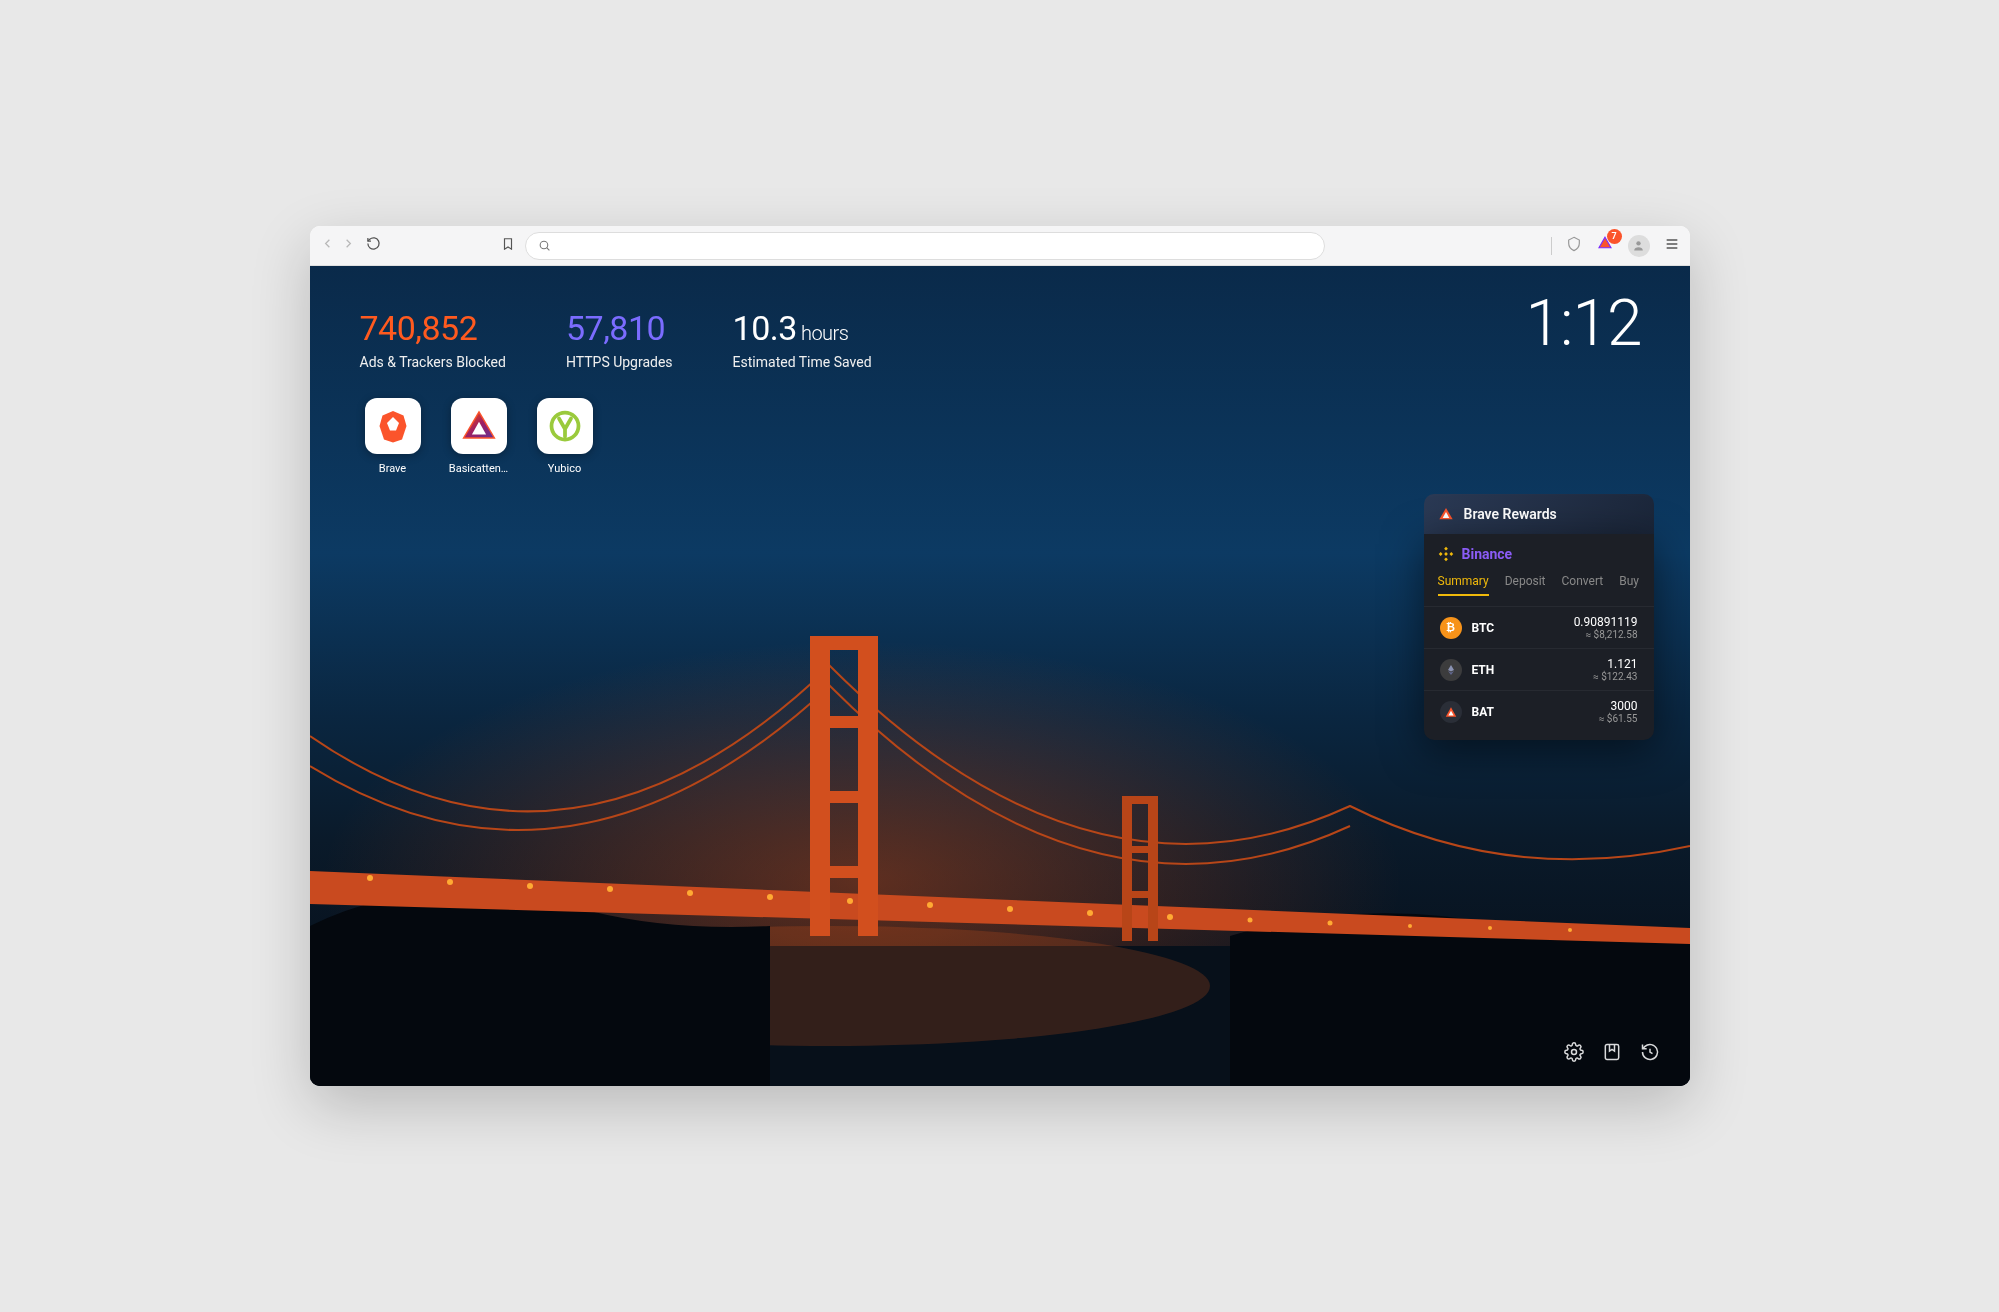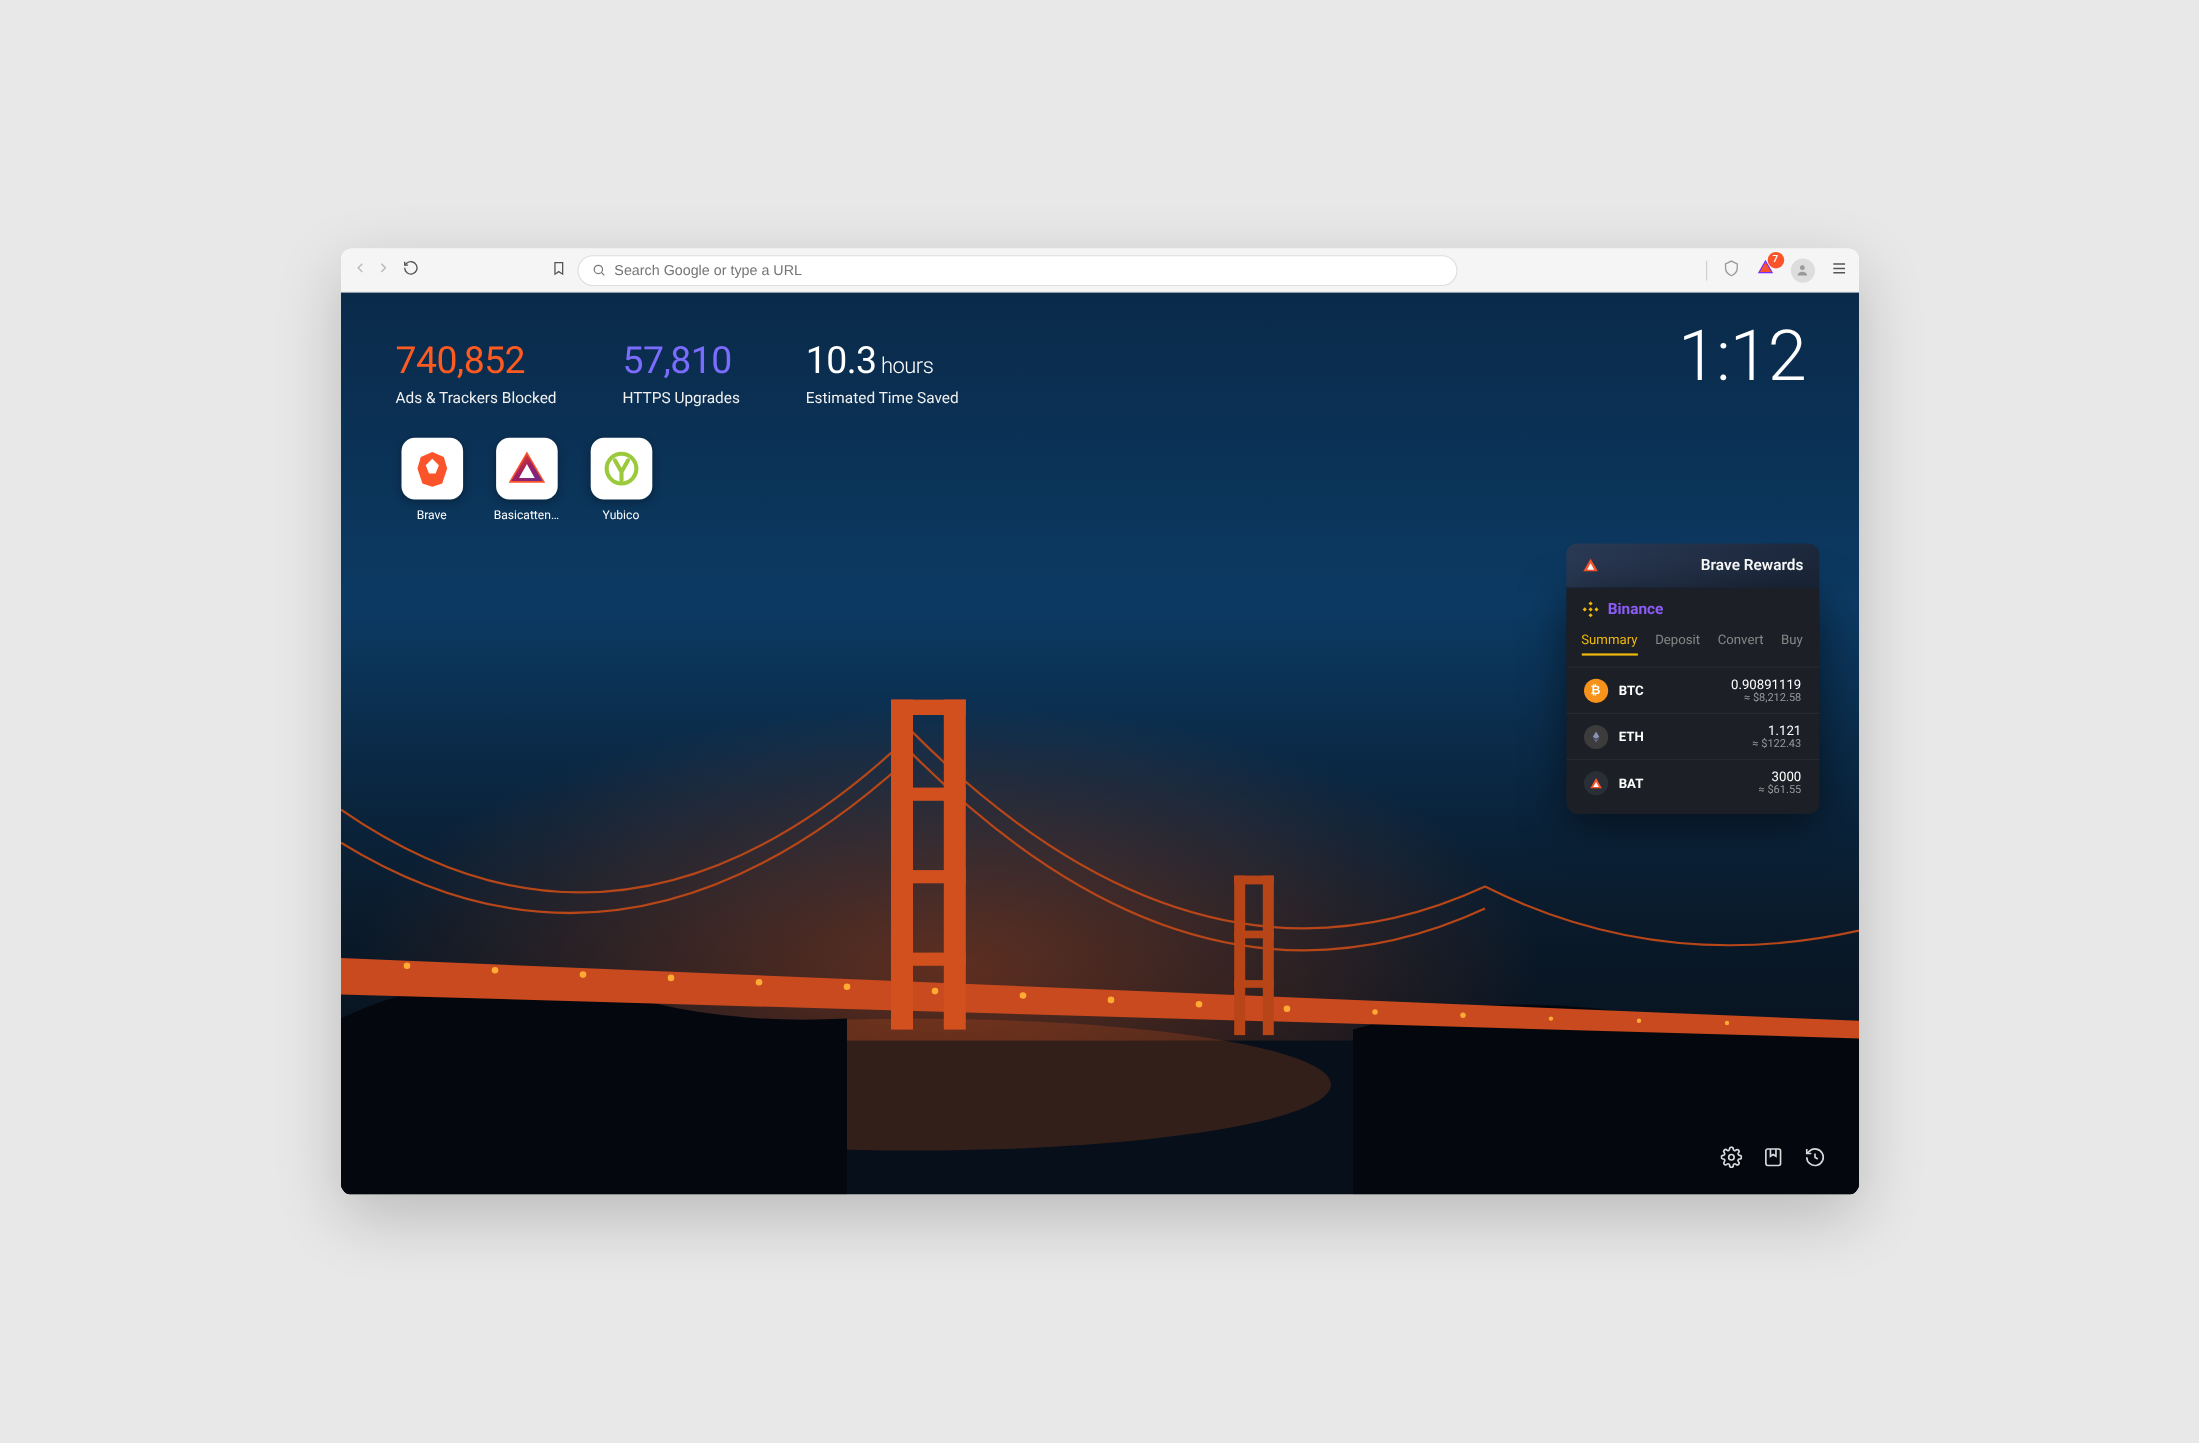--- a/index.html
+++ b/index.html
@@ -97,21 +97,21 @@
     width:56px; height:56px; background:#fff; border-radius:12px; margin:0 auto;
     display:flex; align-items:center; justify-content:center;
     box-shadow:0 2px 8px rgba(0,0,0,0.3);
   }
   .site .caption { font-size:11px; color:#fff; margin-top:8px; white-space:nowrap; overflow:hidden; text-overflow:ellipsis;}
   
   .cards { position:absolute; top:228px; right:36px; width:230px; display:flex; flex-direction:column; }
   .rewards-card {
     background: linear-gradient(135deg, #2b3a55 0%, #1a2538 100%);
     border-radius:10px 10px 0 0; padding:12px 14px; display:flex; align-items:center; gap:10px;
-    font-size:14px; font-weight:600; cursor:pointer;justify-content:space-between;
+    font-size:14px; font-weight:600; cursor:pointer;
   }
   .binance-card {
     background:#1c1f26; border-radius:0 0 10px 10px; overflow:hidden;
     box-shadow:0 10px 40px rgba(0,0,0,0.5);
   }
   .binance-header {
     display:flex; gap:8px; padding:12px 14px;
     font-weight:700; color:#8b5cf6; font-size:14px;
   }
   .binance-tabs {
@@ -183,21 +183,20 @@
     <span class="bookmark">
       <svg width="14" height="14" viewBox="0 0 24 24" fill="none" stroke="currentColor" stroke-width="2">
           <path d="M6 3h12v18l-6-4-6 4V3z"></path>
         </svg>
     </span>
     <div class="omnibox">
       <svg viewBox="0 0 24 24" fill="none" stroke="currentColor" stroke-width="2">
           <circle cx="11" cy="11" r="7"></circle>
           <path d="M21 21l-5-5"></path>
         </svg>
-      <input type="text" style="border: none; outline: none; flex: 1 1 0%; font-size: 13px; color: rgb(85, 85, 85); background: transparent;" placeholder="Search Google or type a URL">
     </div>
     <div class="toolbar-right">
       <span class="divider"></span>
       <span class="shield">
         <svg width="16" height="16" viewBox="0 0 24 24" fill="none" stroke="currentColor" stroke-width="1.8">
             <path d="M12 2l8 4v5c0 5-3.5 9-8 11-4.5-2-8-6-8-11V6l8-4z"></path>
           </svg>
       </span>
       <span class="brave-badge">
         <svg viewBox="0 0 24 24">

